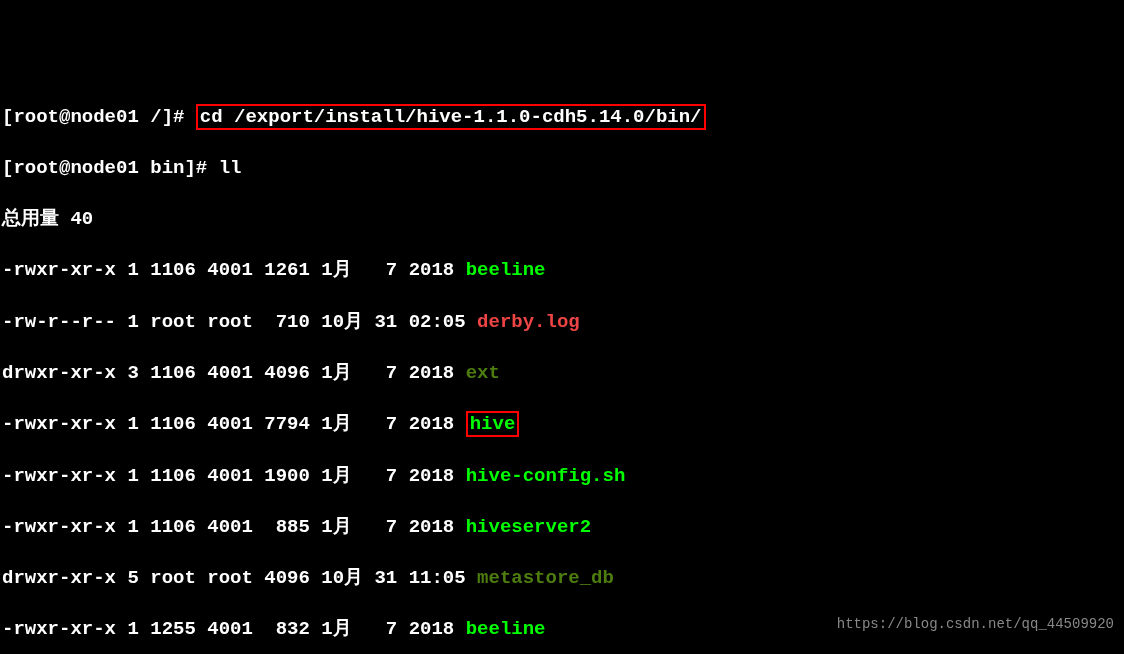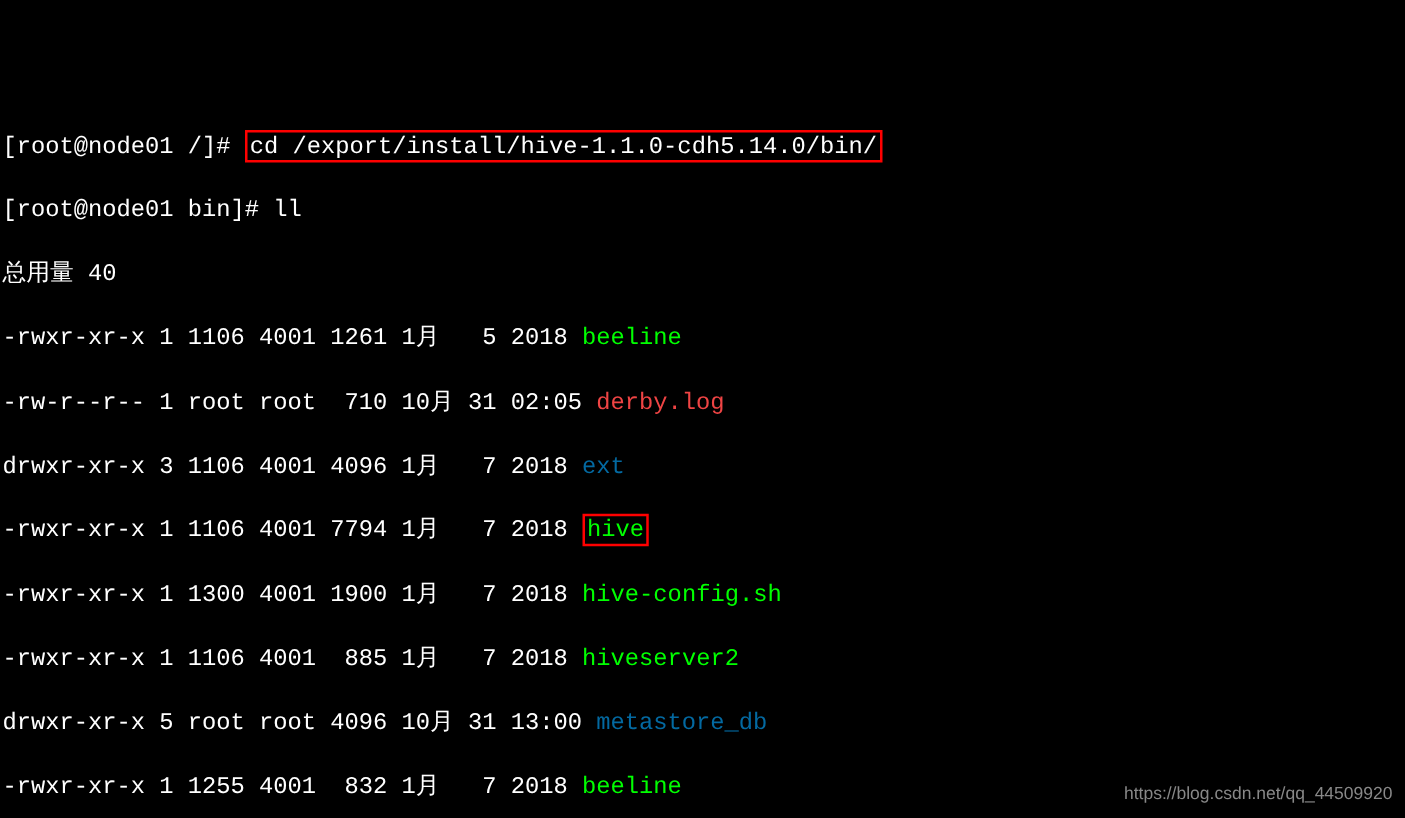--- a/index.html
+++ b/index.html
@@ -16,59 +16,60 @@
       padding: 2px;
       white-space: pre;
       width: 1124px;
       height: 654px;
       overflow: hidden;
       position: relative;
     }
     .line {
       display: block;
       white-space: pre;
+      font-weight: bold;
     }
     .green {
       color: #00ff00;
     }
     .blue {
-      color: #0369a1;
+      color: #4d7c0f;
     }
     .white {
       color: #ef4444;
     }
     .red-box {
       border: 2px solid #ff0000;
       display: inline;
       padding: 0 2px;
     }
     .watermark {
       position: absolute;
-      bottom: 10px;
+      bottom: 20px;
       right: 10px;
       color: #888;
       font-size: 14px;
-      font-family: Liberation Sans, sans-serif;
+      font-family: Liberation Mono, monospace;
     }
   </style>
 </head>
 <body>
 
 
 
 <span class="line"><span>[root@node01 /]# </span><span class="red-box"><span>cd /export/install/hive-1.1.0-cdh5.14.0/bin/</span></span></span>
 <span class="line"><span>[root@node01 bin]# </span><span>ll</span></span>
 <span class="line">总用量 40</span>
-<span class="line"><span>-rwxr-xr-x 1 1106 4001 1261 1月   5 2018 </span><span class="green">beeline</span></span>
+<span class="line"><span>-rwxr-xr-x 1 1106 4001 1261 1月   7 2018 </span><span class="green">beeline</span></span>
 <span class="line"><span>-rw-r--r-- 1 root root  710 10月 31 02:05 </span><span class="white">derby.log</span></span>
 <span class="line"><span>drwxr-xr-x 3 1106 4001 4096 1月   7 2018 </span><span class="blue">ext</span></span>
 <span class="line"><span>-rwxr-xr-x 1 1106 4001 7794 1月   7 2018 </span><span class="red-box"><span class="green">hive</span></span></span>
-<span class="line"><span>-rwxr-xr-x 1 1300 4001 1900 1月   7 2018 </span><span class="green">hive-config.sh</span></span>
+<span class="line"><span>-rwxr-xr-x 1 1106 4001 1900 1月   7 2018 </span><span class="green">hive-config.sh</span></span>
 <span class="line"><span>-rwxr-xr-x 1 1106 4001  885 1月   7 2018 </span><span class="green">hiveserver2</span></span>
-<span class="line"><span>drwxr-xr-x 5 root root 4096 10月 31 13:00 </span><span class="blue">metastore_db</span></span>
+<span class="line"><span>drwxr-xr-x 5 root root 4096 10月 31 11:05 </span><span class="blue">metastore_db</span></span>
 <span class="line"><span>-rwxr-xr-x 1 1255 4001  832 1月   7 2018 </span><span class="green">beeline</span></span>
 
 
 
 
 
 <span class="line"></span>
 
 
 

